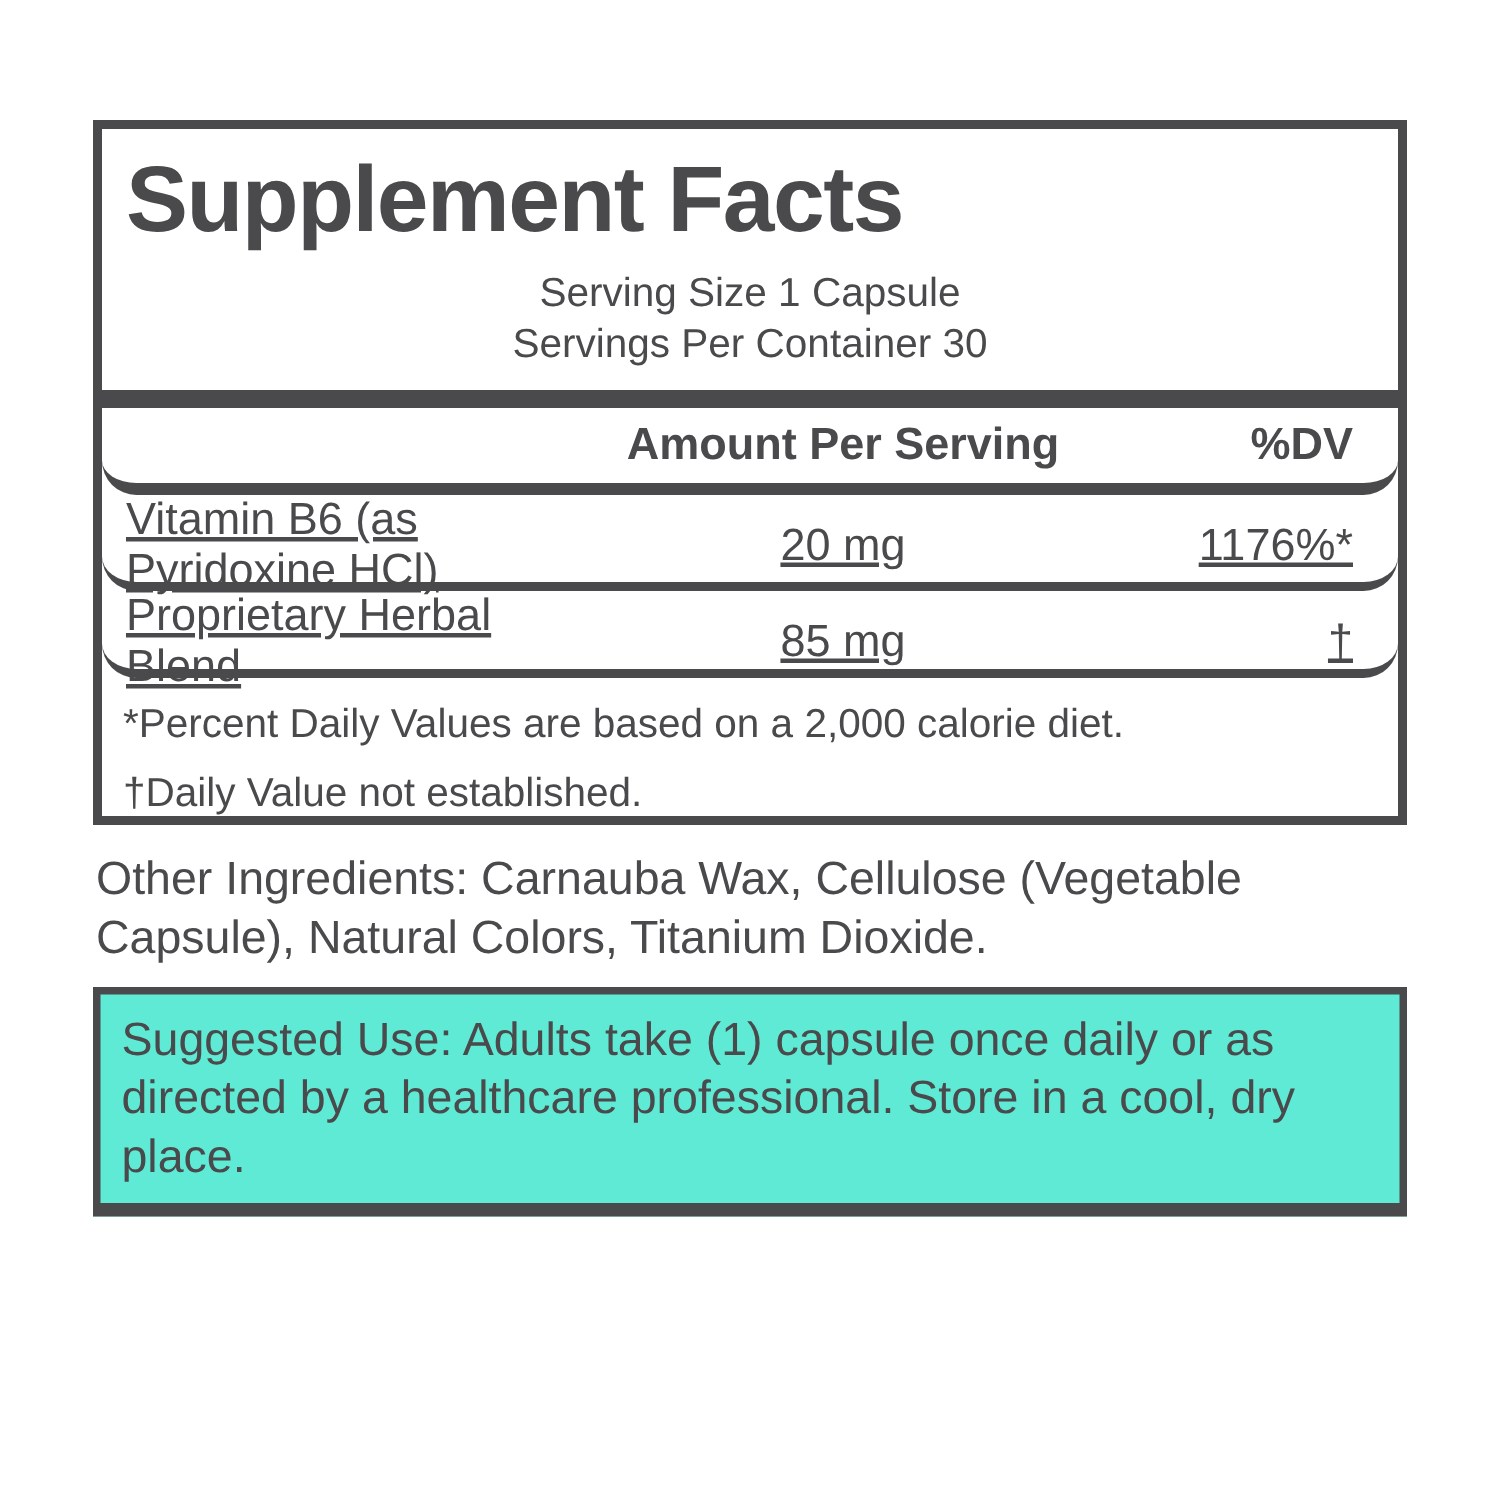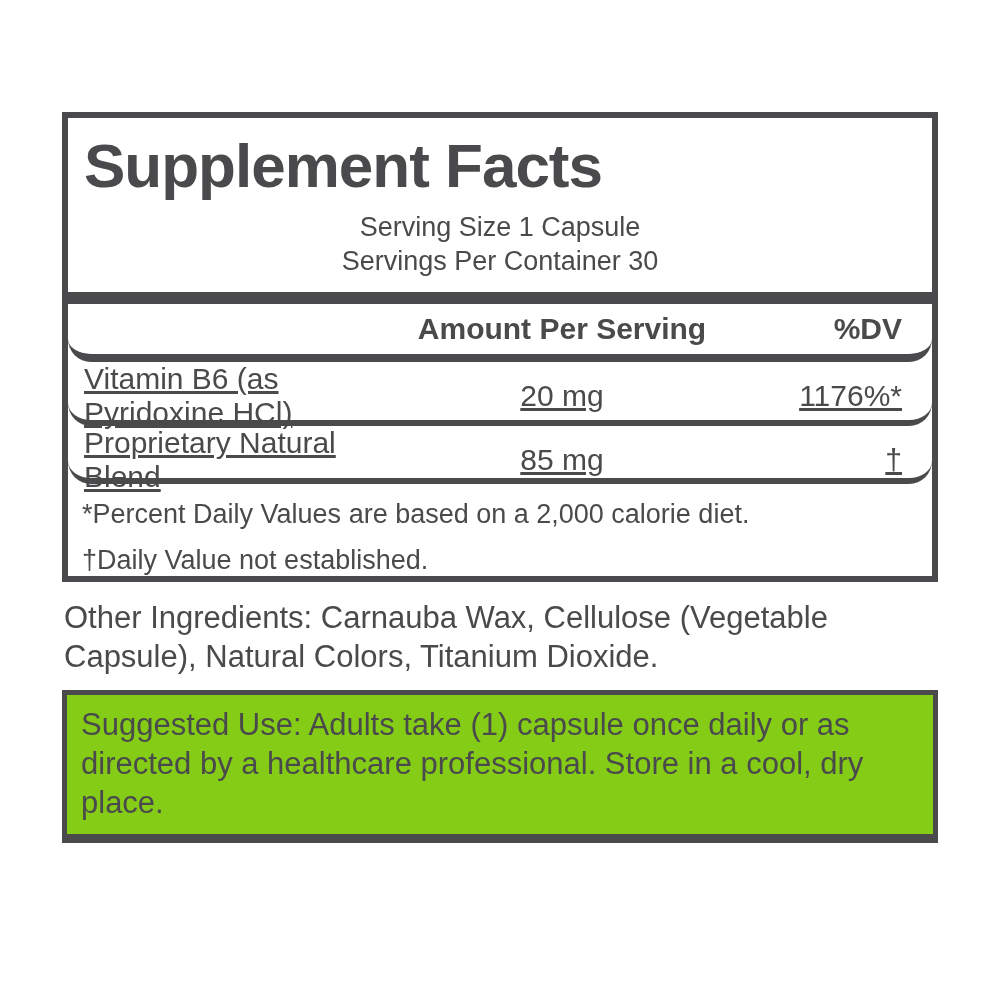--- a/index.html
+++ b/index.html
@@ -1,21 +1,21 @@
 <!DOCTYPE html>
 <html><head>
 <meta charset="utf-8">
 <style>
   * { margin:0; padding:0; box-sizing:border-box; }
   body { width:1000px; height:1000px; background:#ffffff; }
   .page {
     position:relative; width:1000px; height:1000px; background:#ffffff;
     font-family:"Liberation Sans", sans-serif; color:#4a4a4c;
   }
-  .panel { position:absolute; left:62px; top:112px; width:876px; }
+  .panel { position:absolute; left:62px; top:80px; width:876px; }
   .main-box { border:6px solid #4a4a4c; background:#ffffff; }
   .title {
     font-size:62px; font-weight:700; letter-spacing:-1px;
     line-height:1.1; padding:14px 16px 2px 16px;
   }
   .serving-line { font-size:27px; line-height:34px; padding:0 16px; font-weight:400;text-align:center; }
   .serving-line.first { margin-top:8px; }
   .serving-line.last { padding-bottom:14px; }
   .bar-thick { height:12px; background:#4a4a4c; }
   .grid-row { display:grid; grid-template-columns:1fr 340px 200px; align-items:center;border-radius:23px; }
@@ -29,21 +29,21 @@
   .blend-desc {
     font-size:29px; line-height:38px; padding:12px 28px 14px 30px;
     border-bottom:6px solid #4a4a4c;
   }
   .blend-desc .sci { font-style:italic; }
   .footnotes { font-size:27px; line-height:32px; padding:14px 14px 0 14px; }
   .footnotes .fn-line + .fn-line { margin-top:14px; }
   .other-ingredients { margin-top:16px; font-size:31px; line-height:39px; padding:0 2px; }
   .suggested-box {
     margin-top:14px; border:5px solid #4a4a4c; border-bottom-width:9px;
-    padding:10px 14px 12px 14px; font-size:31px; line-height:39px; background:#84cc16;
+    padding:10px 14px 12px 14px; font-size:31px; line-height:39px; background:#5eead4;
   }
 </style>
 </head>
 <body>
 
 <div class="page">
   <div class="panel">
 
     <div class="main-box">
       <div class="title">Supplement Facts</div>
@@ -59,21 +59,21 @@
         <div class="cell-dv">%DV</div>
       </div>
 
       <div class="grid-row data-row row-vitamin">
         <div class="cell-name">Vitamin B6 (as Pyridoxine HCl)</div>
         <div class="cell-amount">20 mg</div>
         <div class="cell-dv">1176%*</div>
       </div>
 
       <div class="grid-row data-row row-blend">
-        <div class="cell-name">Proprietary Natural Blend</div>
+        <div class="cell-name">Proprietary Herbal Blend</div>
         <div class="cell-amount">85 mg</div>
         <div class="cell-dv">†</div>
       </div>
 
 
       <div class="footnotes">
         <div class="fn-line">*Percent Daily Values are based on a 2,000 calorie diet.</div>
         <div class="fn-line">†Daily Value not established.</div>
       </div>
     </div>

